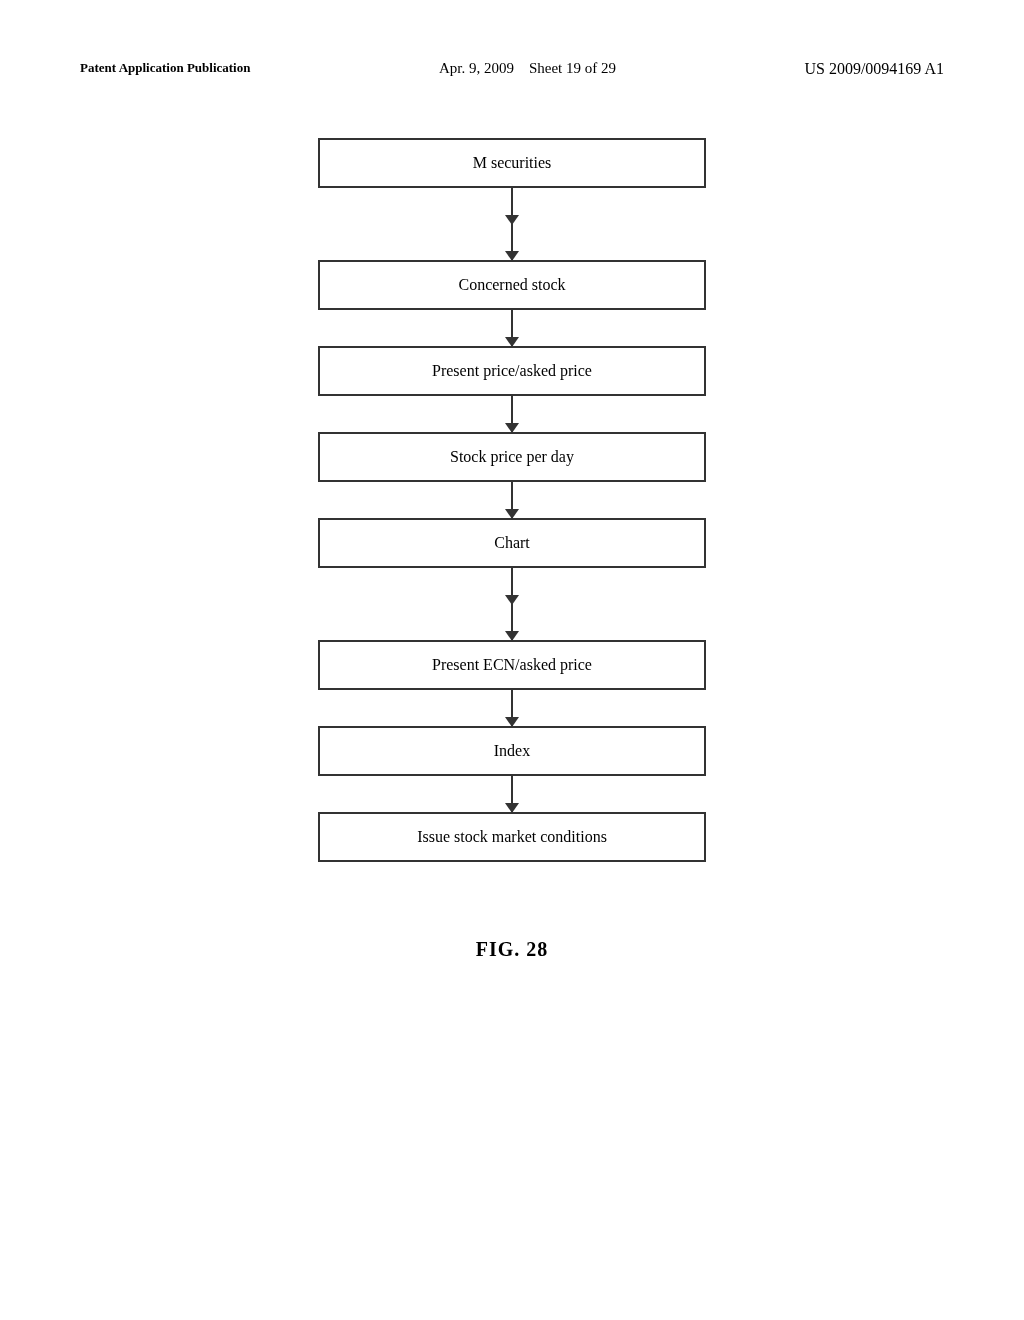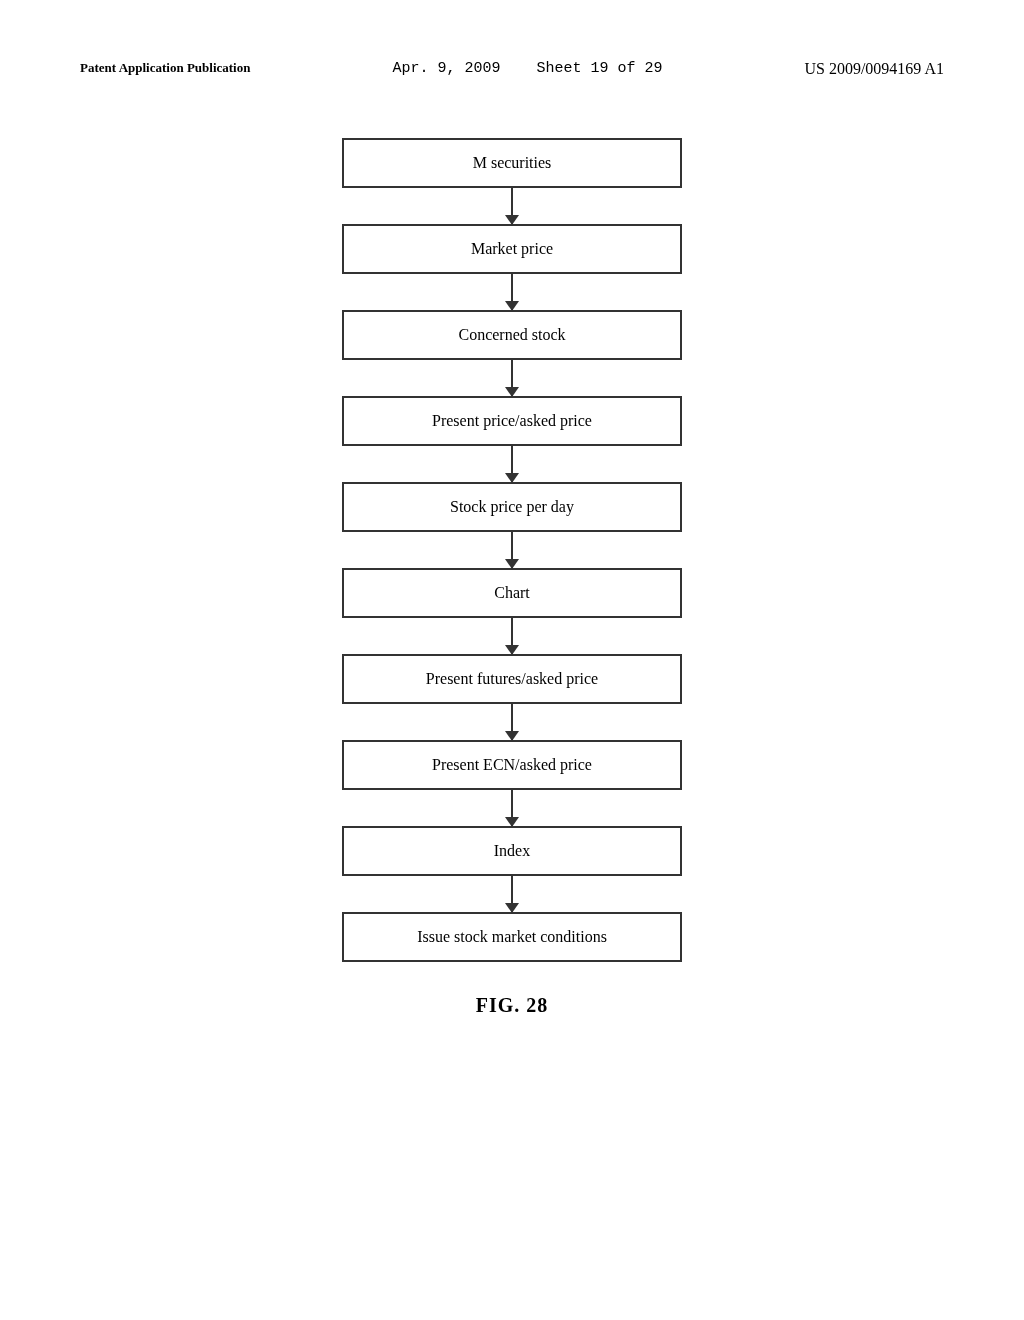--- a/index.html
+++ b/index.html
@@ -29,40 +29,40 @@
     }
 
     .header-left {
       font-size: 13px;
       font-weight: bold;
       font-family: 'Times New Roman', Times, serif;
     }
 
     .header-center {
       font-size: 15px;
-      font-family: Liberation Mono, monospace;
+      font-family: Liberation Serif, serif;
       text-align: right;
     }
 
     .header-right {
       font-size: 16px;
       font-family: 'Times New Roman', Times, serif;
       font-weight: normal;
     }
 
     .diagram-container {
       display: flex;
       flex-direction: column;
       align-items: center;
       margin-top: 30px;
     }
 
     .flow-box {
       border: 2px solid #333;
-      width: 340px;
+      width: 388px;
       padding: 14px 20px;
       text-align: center;
       font-size: 16px;
       font-family: 'Times New Roman', Times, serif;
       background: #fff;
       position: relative;
     }
 
     .arrow {
       width: 2px;
@@ -81,21 +81,21 @@
       left: 50%;
       transform: translateX(-50%);
       width: 0;
       height: 0;
       border-left: 7px solid transparent;
       border-right: 7px solid transparent;
       border-top: 10px solid #333;
     }
 
     .figure-label {
-      margin-top: 32px;
+      margin-top: 76px;
       text-align: center;
       font-size: 20px;
       font-weight: bold;
       font-family: 'Times New Roman', Times, serif;
       letter-spacing: 1px;
     }
   </style>
 </head>
 <body>
 
@@ -115,23 +115,20 @@
   </div>
 
   <div class="diagram-container">
 
     <div class="flow-box">
       <span>M securities</span>
     </div>
 
     <div class="arrow"></div>
 
-    <div class="flow-box">
-      <span>Market price</span>
-    </div>
 
     <div class="arrow"></div>
 
     <div class="flow-box">
       <span>Concerned stock</span>
     </div>
 
     <div class="arrow"></div>
 
     <div class="flow-box">
@@ -145,23 +142,20 @@
     </div>
 
     <div class="arrow"></div>
 
     <div class="flow-box">
       <span>Chart</span>
     </div>
 
     <div class="arrow"></div>
 
-    <div class="flow-box">
-      <span>Present futures/asked price</span>
-    </div>
 
     <div class="arrow"></div>
 
     <div class="flow-box">
       <span>Present ECN/asked price</span>
     </div>
 
     <div class="arrow"></div>
 
     <div class="flow-box">

